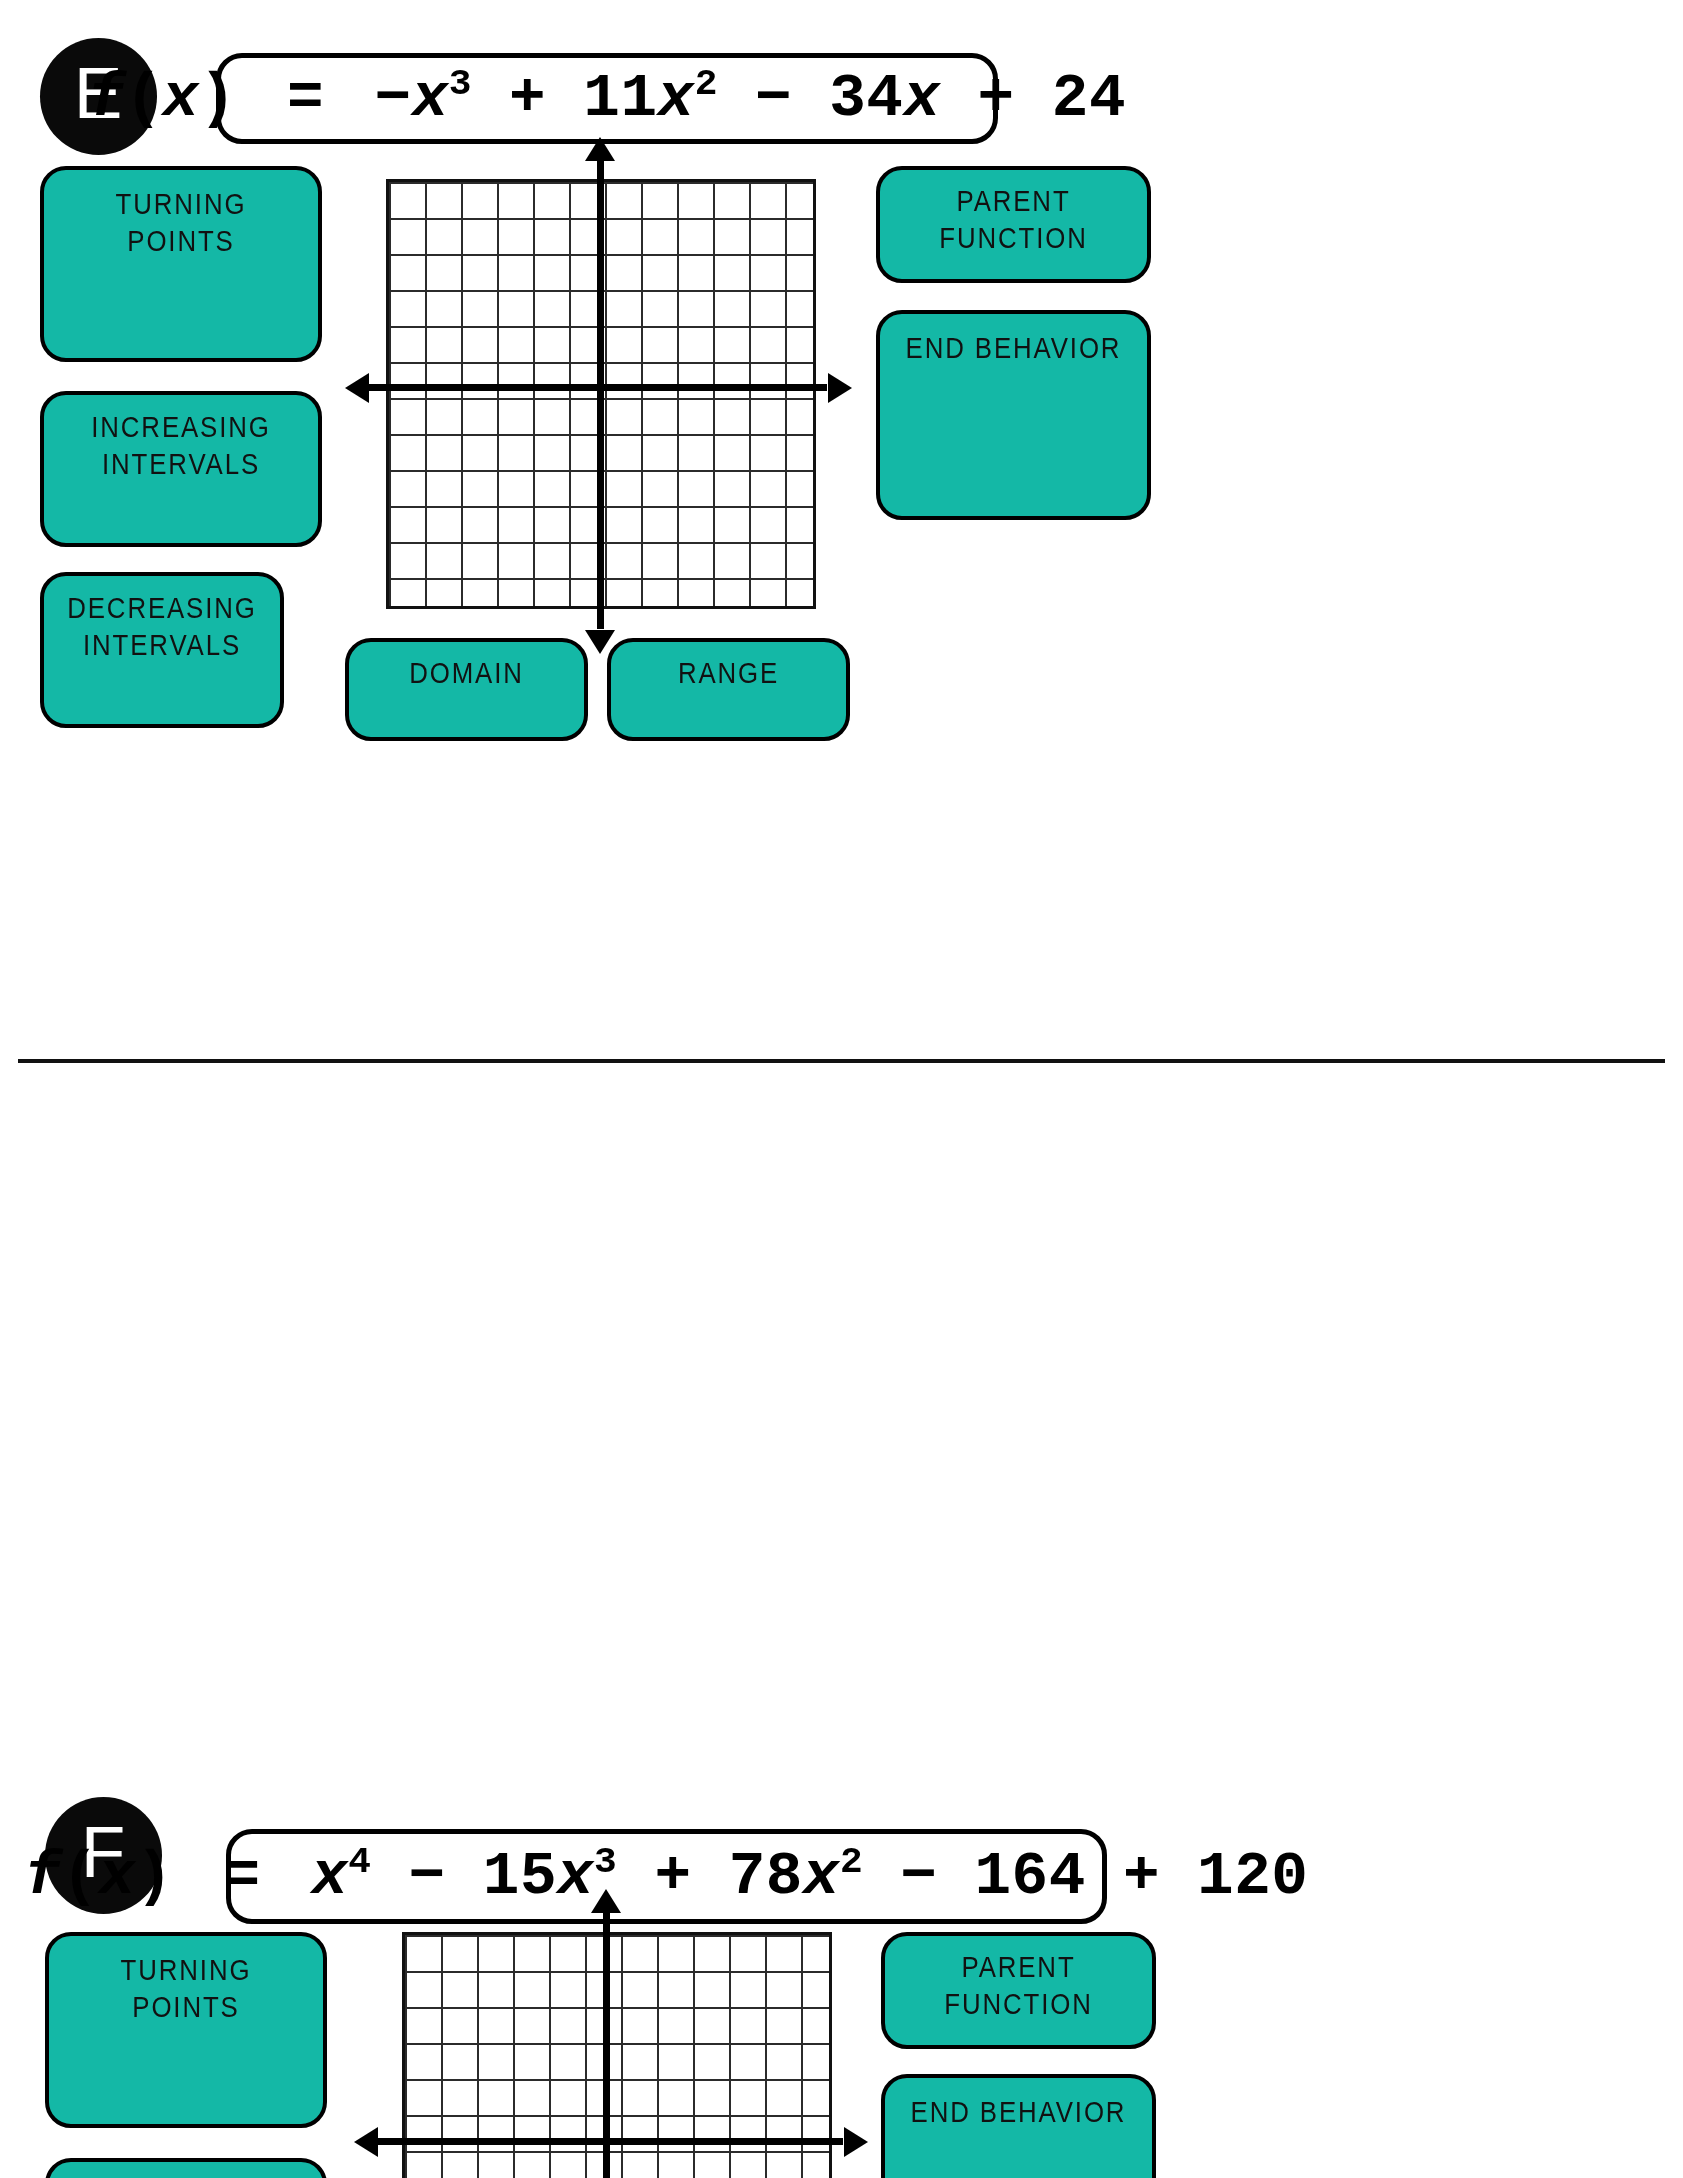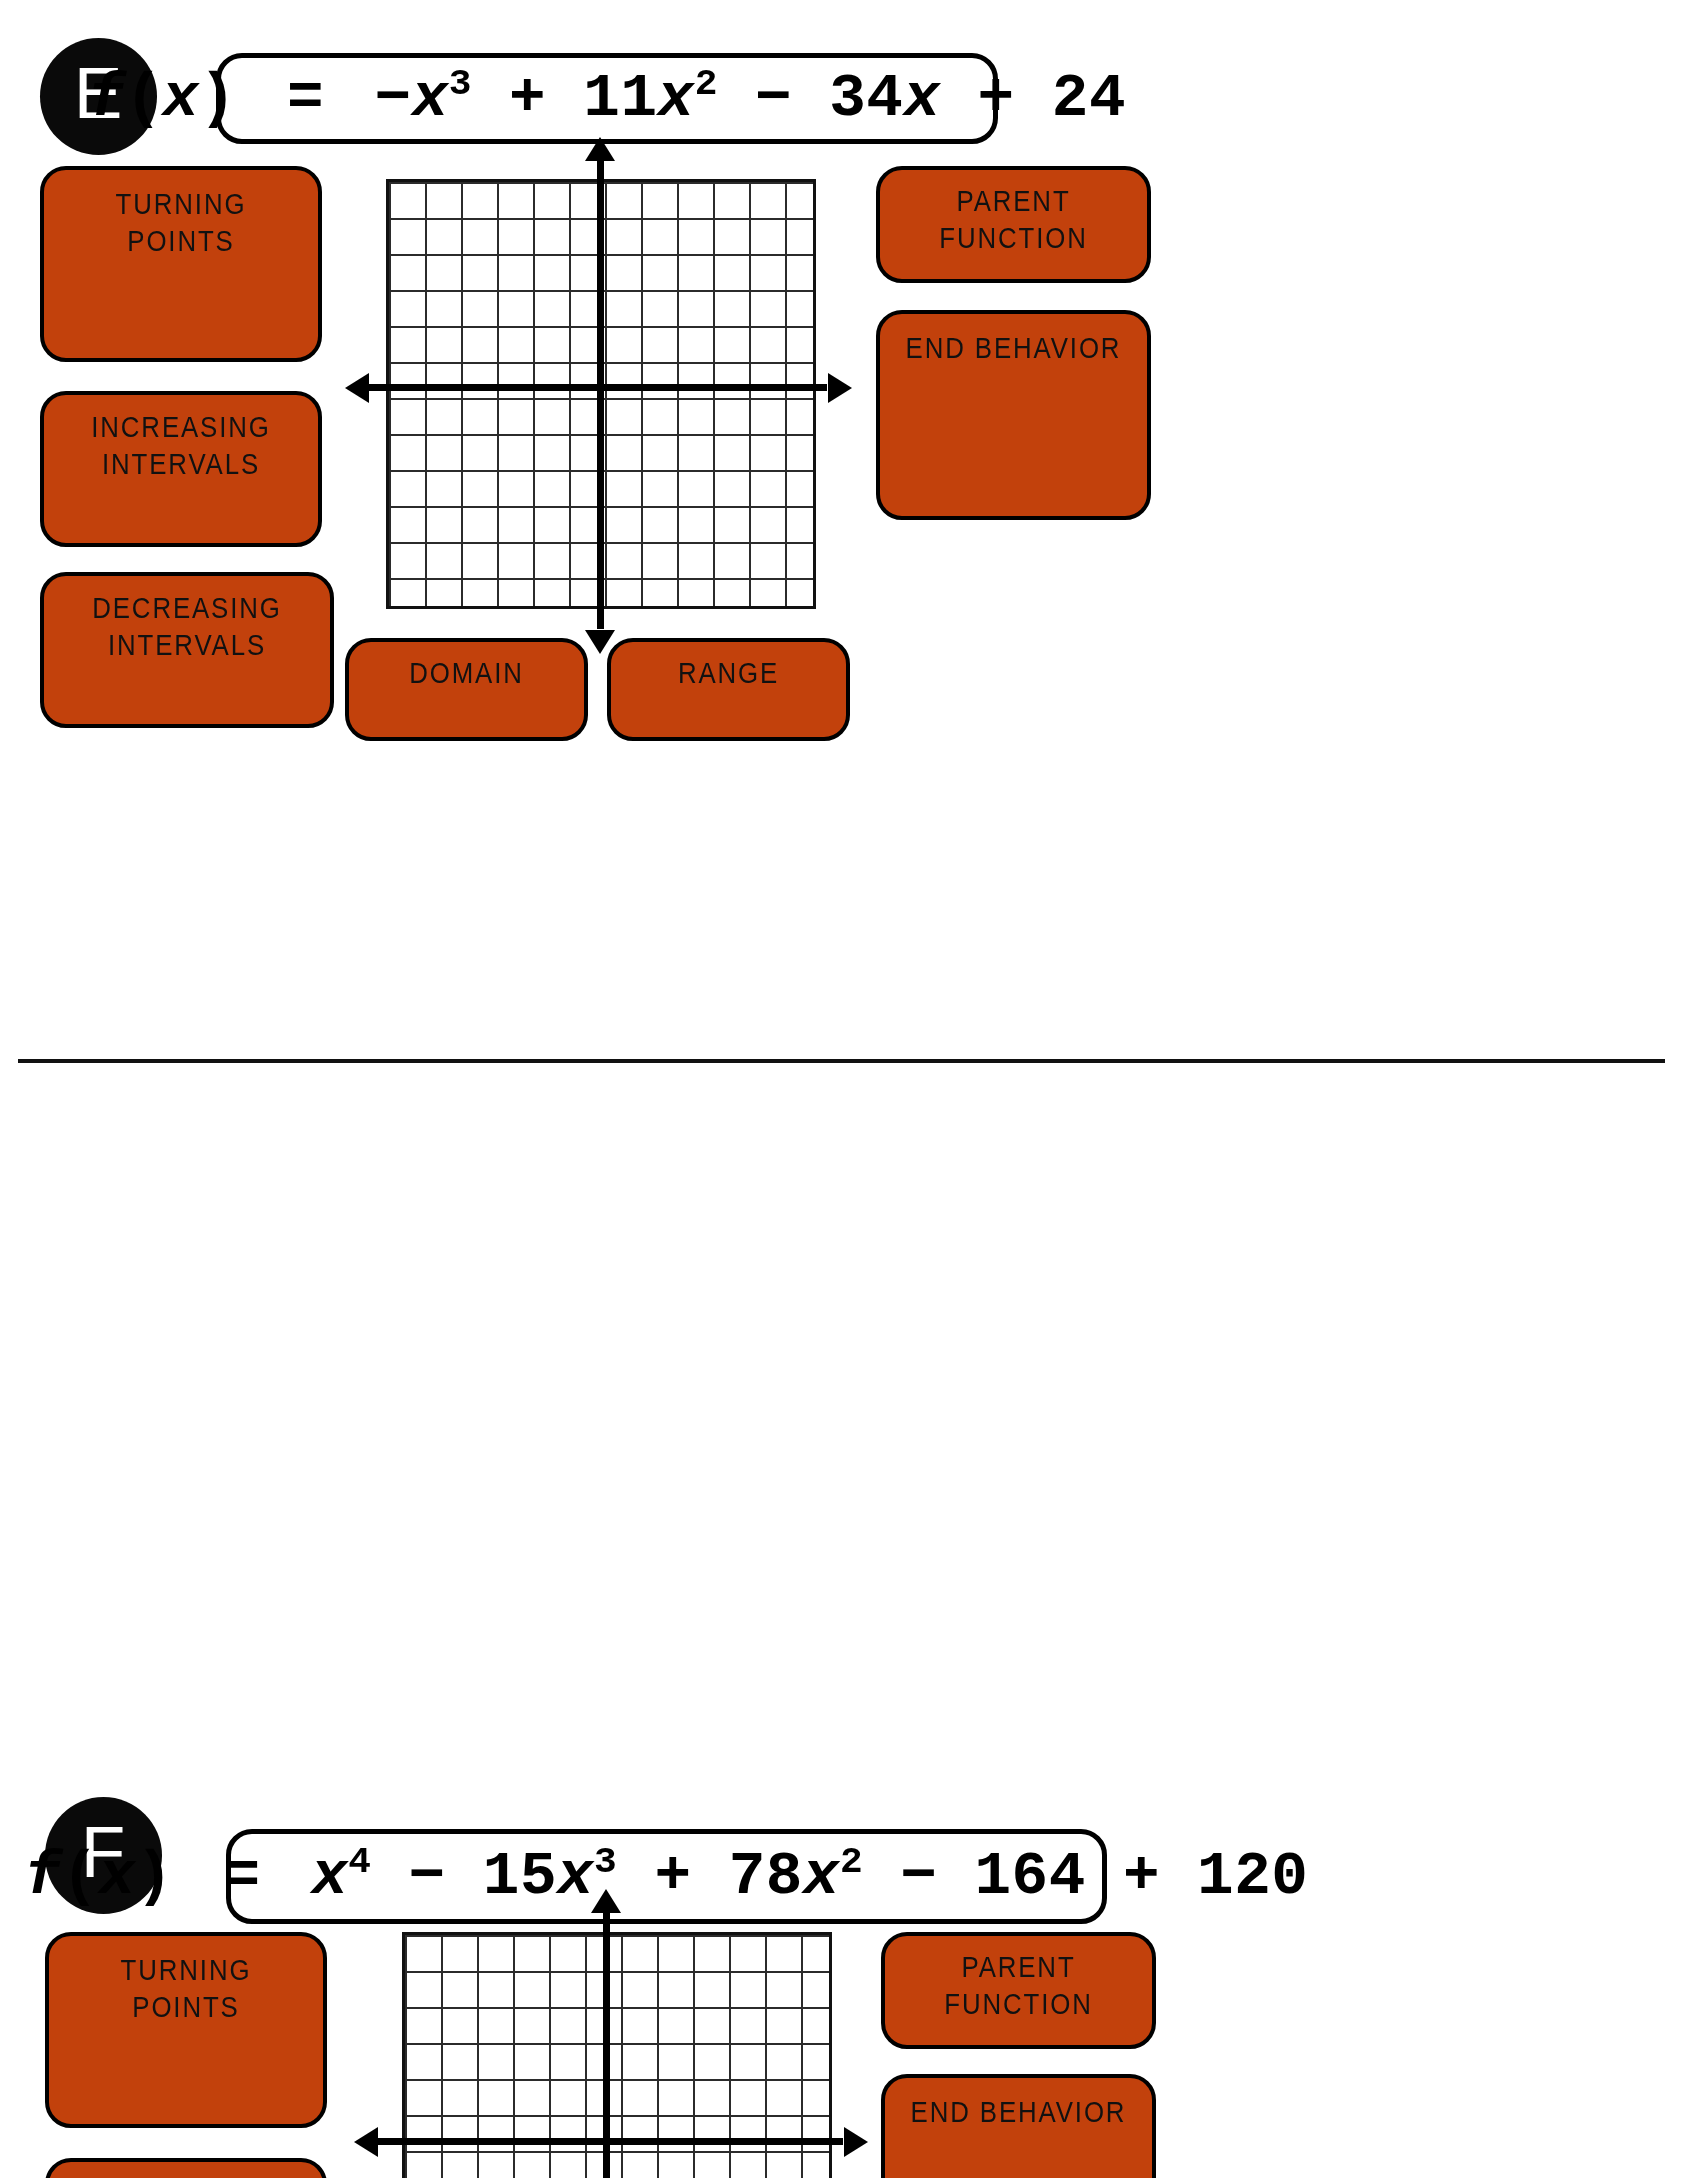--- a/index.html
+++ b/index.html
@@ -84,21 +84,21 @@
     vertical-align: super;
     font-style: normal;
   }
   .eq-gap { display: inline-block; width: 0.22em; }
 
   
   .abox {
     position: absolute;
     border: 4px solid #000000;
     border-radius: 26px;
-    background: #c2410c;
+    background: #14b8a6;
     box-sizing: border-box;
     overflow: hidden;
   }
   .abox .alabel {
     display: block;
     width: 100%;
     text-align: center;
     font-family: "Liberation Sans Narrow", "Liberation Sans", "DejaVu Sans", sans-serif;
     font-size: 30px;
     font-weight: 400;
@@ -176,21 +176,21 @@
     </div>
 
     <div class="abox" style="left:40px; top:166px; width:282px; height:196px;">
       <span class="alabel">TURNING POINTS</span>
     </div>
 
     <div class="abox two-line" style="left:40px; top:391px; width:282px; height:156px;">
       <span class="alabel">INCREASING<br>INTERVALS</span>
     </div>
 
-    <div class="abox two-line" style="left:40px; top:572px; width:294px; height:156px;">
+    <div class="abox two-line" style="left:40px; top:572px; width:244px; height:156px;">
       <span class="alabel">DECREASING<br>INTERVALS</span>
     </div>
 
     <div class="graph" style="left:0; top:0;">
       <div class="grid-area" style="--cell:36px; left:386px; top:179px; width:430px; height:430px;"></div>
       <div class="axis-h" style="left:366px; top:384px; width:461px;"></div>
       <div class="axis-v" style="left:597px; top:158px; height:471px;"></div>
       <div class="arrow arrow-left" style="left:345px; top:373px;"></div>
       <div class="arrow arrow-right" style="left:828px; top:373px;"></div>
       <div class="arrow arrow-up" style="left:585px; top:137px;"></div>

